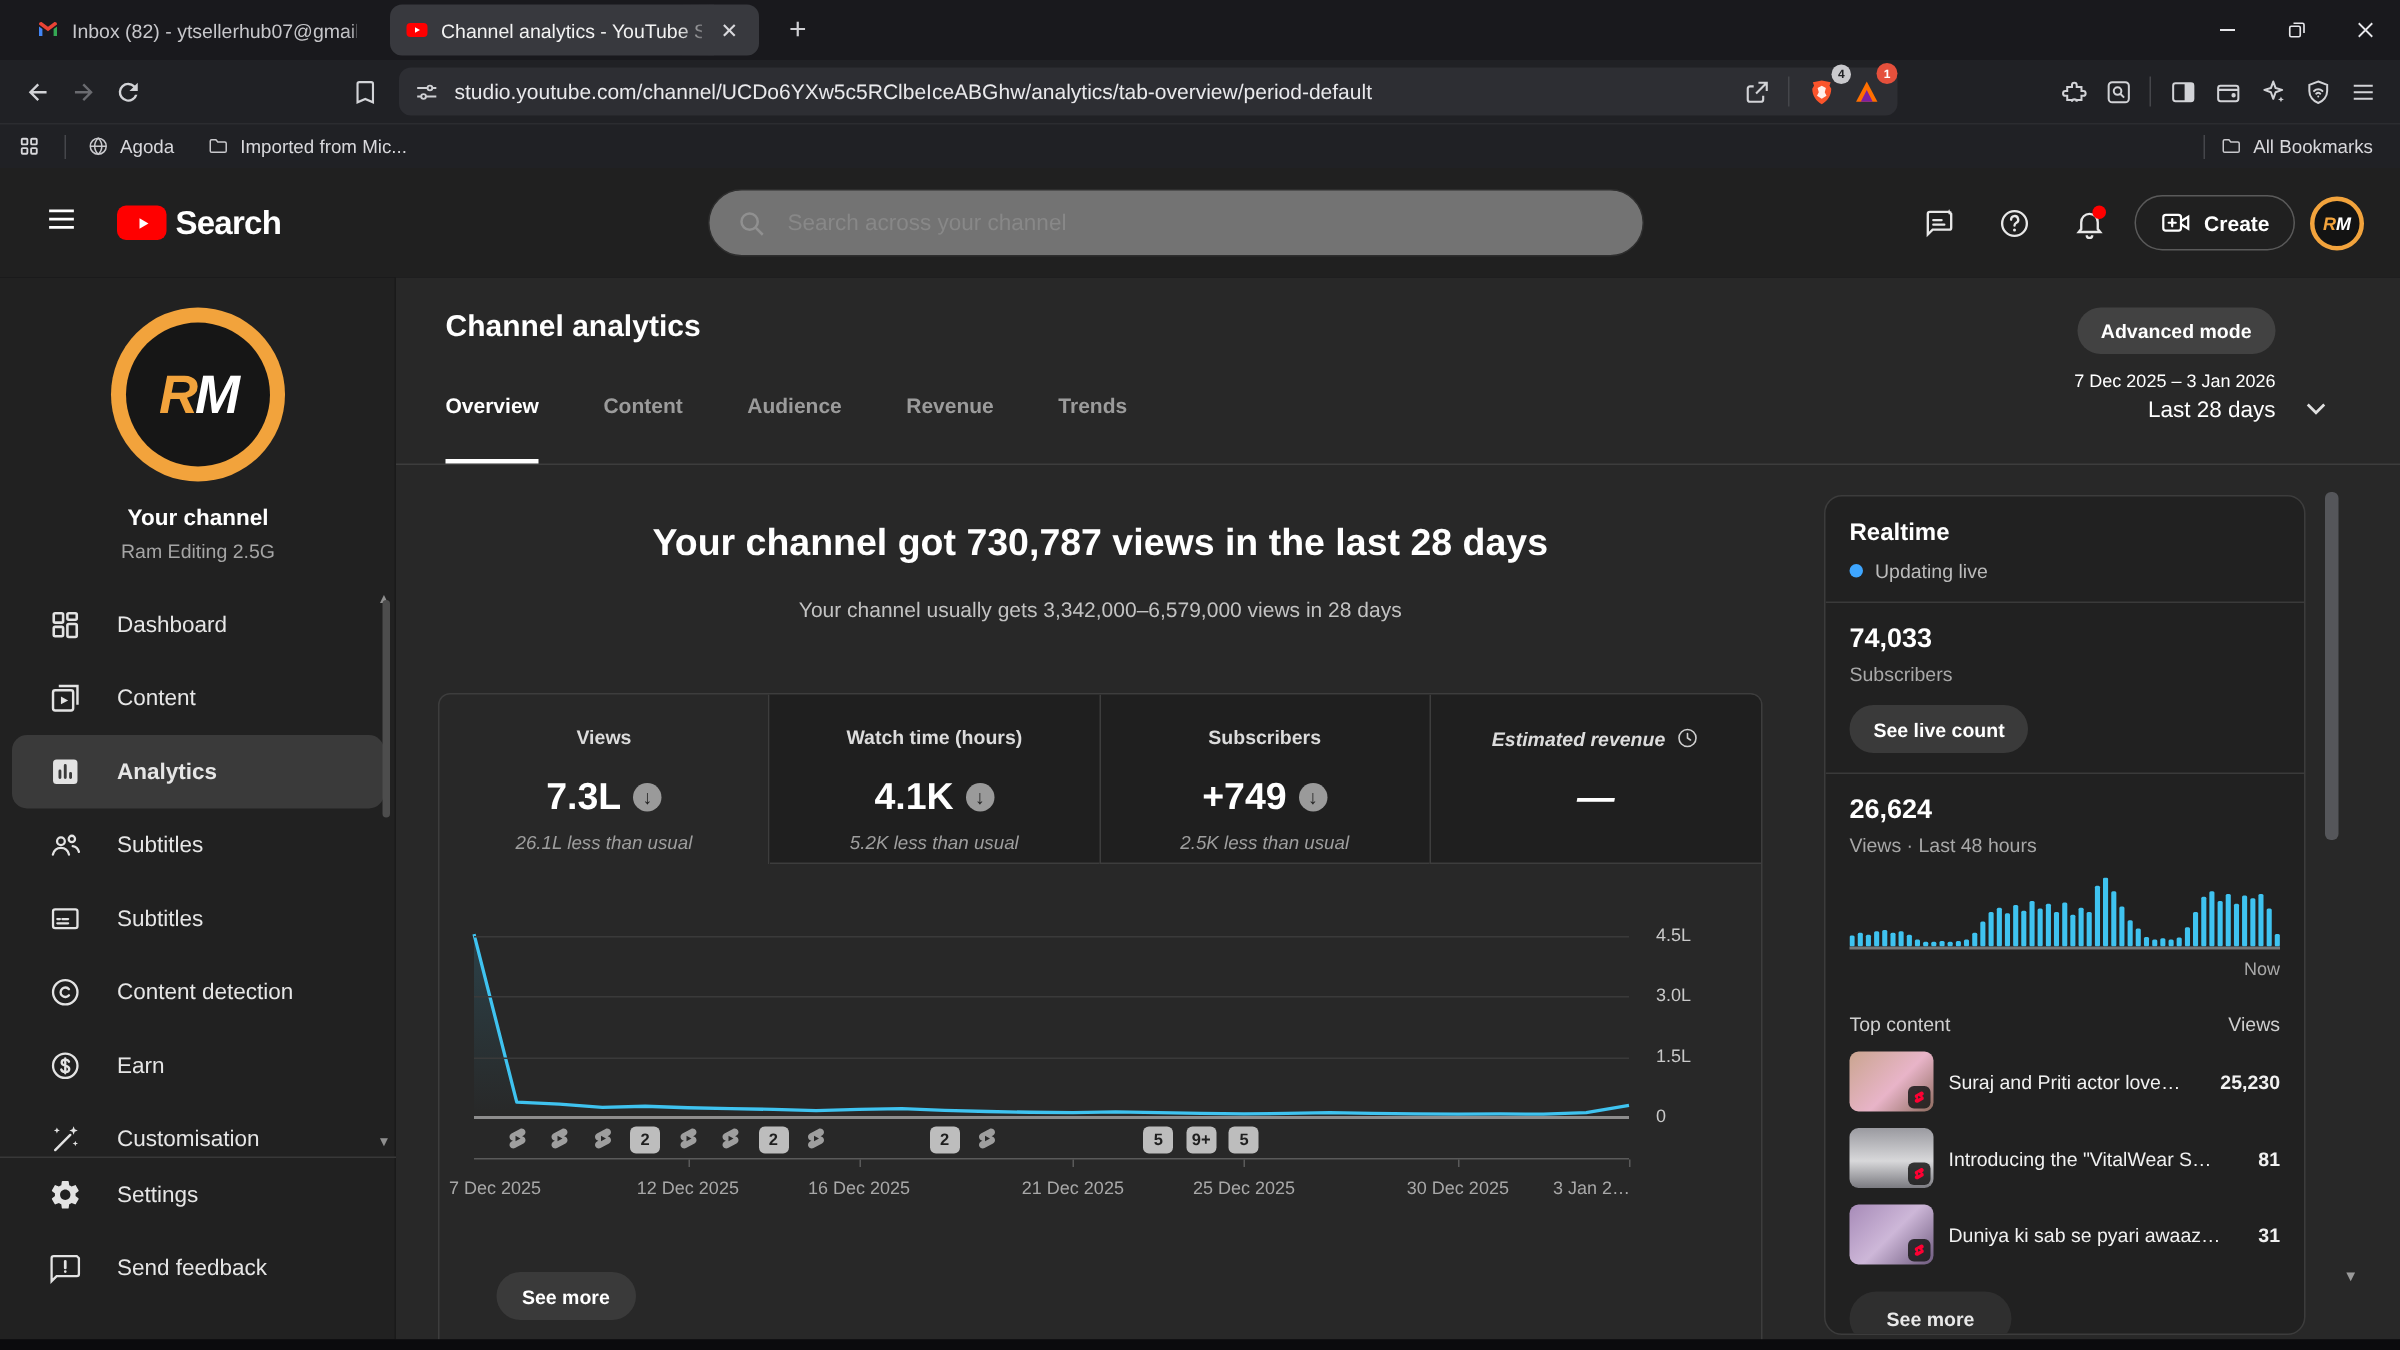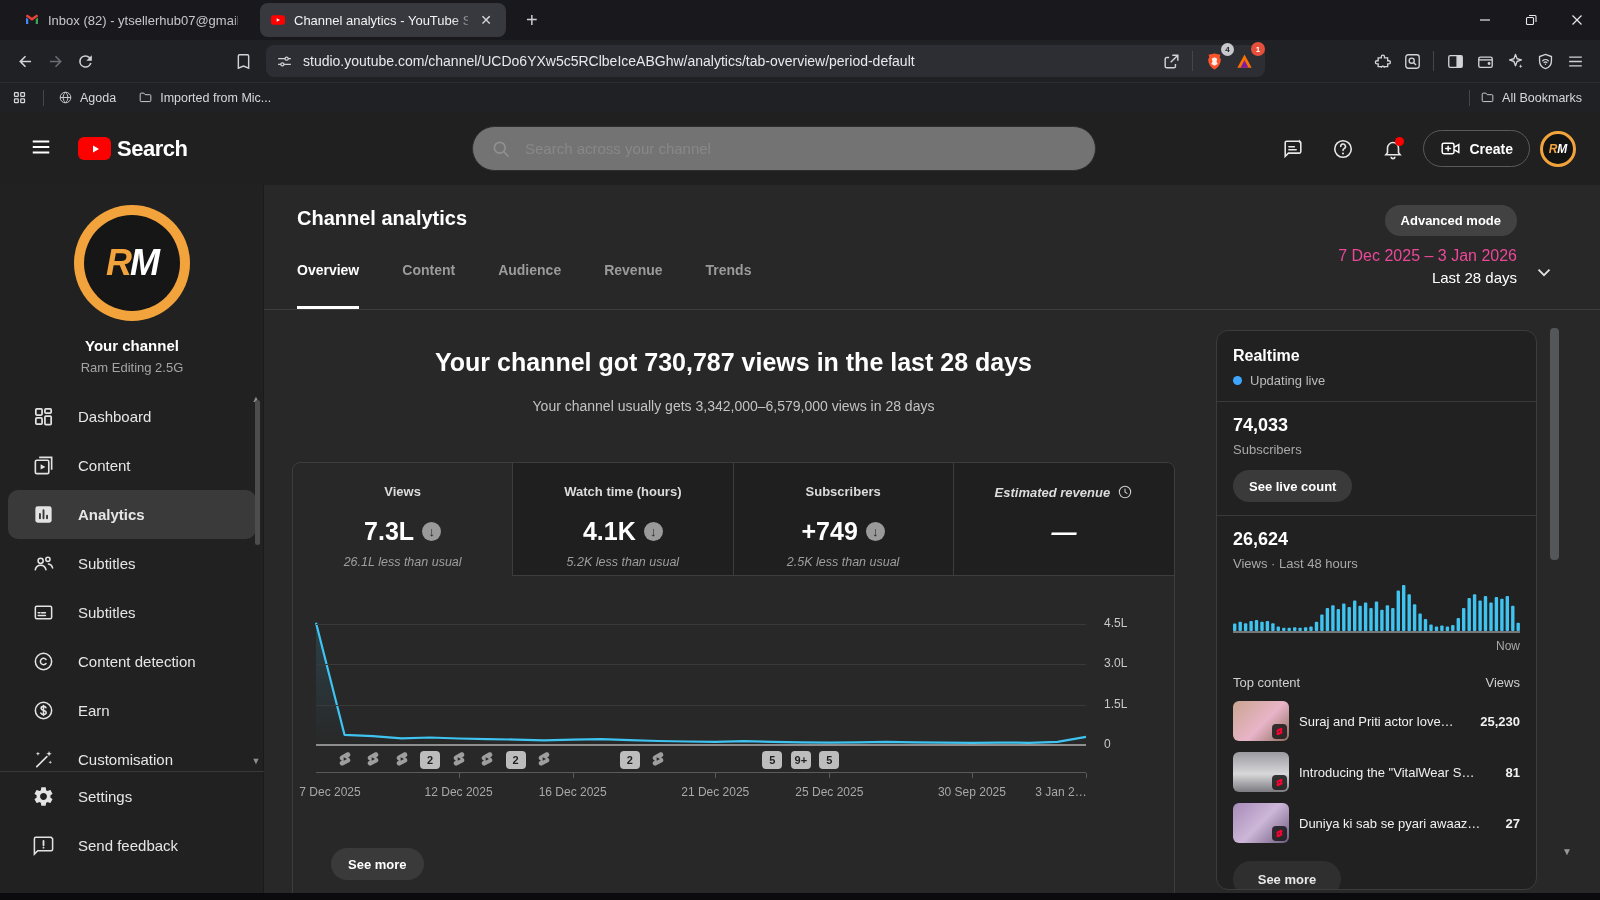--- a/index.html
+++ b/index.html
@@ -77,21 +77,21 @@
   
   #content { position:relative; flex:1; background:#282828; overflow:hidden; }
   #content-header { position:relative; height:125px; border-bottom:1px solid #3d3d3d; }
   #page-title { position:absolute; left:33px; top:22px; color:#fff; font-size:20px; font-weight:bold; }
   #advanced-btn { position:absolute; right:83px; top:20px; height:31px; padding:0 16px; background:#424242; border-radius:16px; color:#fff; font-size:13px; font-weight:bold; display:flex; align-items:center; }
   #page-tabs { position:absolute; left:33px; bottom:0; display:flex; }
   .ptab { margin-right:43px; padding-bottom:31px; color:#9b9b9b; font-size:14px; font-weight:bold; position:relative; }
   .ptab.active { color:#fff; }
   .ptab.active::after { content:""; position:absolute; left:0; right:0; bottom:0; height:3px; background:#fff; }
   #date-block { position:absolute; right:83px; top:62px; text-align:right; }
-  #date-range { color:#ec4899; font-size:16px; }
+  #date-range { color:#ffffff; font-size:12px; }
   #date-period { color:#fff; font-size:15px; margin-top:4px; }
   #date-chevron { position:absolute; right:-38px; top:14px; color:#e0e0e0; }
   #date-chevron svg { width:22px; height:22px; }
 
   #scrollarea { position:relative; height:583px; overflow:hidden; }
   #headline { position:absolute; left:28px; top:38px; width:883px; text-align:center; color:#fff; font-size:25px; font-weight:bold; }
   #subheadline { position:absolute; left:28px; top:88px; width:883px; text-align:center; color:#c3c3c3; font-size:14px; }
 
   #overview-card { position:absolute; left:28px; top:152px; width:883px; height:600px; border:1px solid #3d3d3d; border-radius:8px; overflow:hidden; }
   #metric-row { display:grid; grid-template-columns:1fr 1fr 1fr 1fr; height:113px; }
@@ -606,21 +606,21 @@
                 <span class="xlabel" style="left: 14px;">7 Dec 2025</span>
                 <span class="xtick" style="left: 142.593px;"></span>
                 <span class="xlabel" style="left: 142.593px;">12 Dec 2025</span>
                 <span class="xtick" style="left: 256.667px;"></span>
                 <span class="xlabel" style="left: 256.667px;">16 Dec 2025</span>
                 <span class="xtick" style="left: 399.259px;"></span>
                 <span class="xlabel" style="left: 399.259px;">21 Dec 2025</span>
                 <span class="xtick" style="left: 513.333px;"></span>
                 <span class="xlabel" style="left: 513.333px;">25 Dec 2025</span>
                 <span class="xtick" style="left: 655.926px;"></span>
-                <span class="xlabel" style="left: 655.926px;">30 Sep 2025</span>
+                <span class="xlabel" style="left: 655.926px;">30 Dec 2025</span>
                 <span class="xtick" style="left: 770px;"></span>
                 <span class="xlabel" style="left: 745px;">3 Jan 2…</span>
               </div>
             <div id="chart-seemore">See more</div>
           <div class="ylabel" style="top: 40.0625px;">4.5L</div>
               <div class="ylabel" style="top: 80.375px;">3.0L</div>
               <div class="ylabel" style="top: 120.688px;">1.5L</div>
               <div class="ylabel" style="top: 161px;">0</div>
             </div>
         </div>
@@ -724,21 +724,21 @@
               </div>
               <div class="rt-row">
                 <span class="rt-thumb thumb-2">
                   <span class="shorts-badge">
                     <svg viewBox="0 0 24 24">
                       <path d="M17.77 10.32l-1.2-.5 1.43-.77c1.84-.96 2.53-3.23 1.56-5.06-.96-1.84-3.23-2.53-5.07-1.56L6 6.94c-1.29.68-2.07 2.04-2 3.49.07 1.42.93 2.67 2.22 3.25l1.2.5-1.42.75c-1.83.97-2.53 3.24-1.56 5.07.97 1.83 3.24 2.53 5.07 1.56l8.5-4.5c1.29-.68 2.06-2.04 1.99-3.49-.07-1.42-.94-2.68-2.23-3.25zM10 14.65v-5.3L15 12l-5 2.65z" fill="#f03"></path>
                     </svg>
                   </span>
                 </span>
                 <span class="rt-row-title">Duniya ki sab se pyari awaaz…</span>
-                <span class="rt-row-views">27</span>
+                <span class="rt-row-views">31</span>
               </div>
             </div>
           <span id="rt-seemore">See more</span>
         </aside>
 
         <span id="scroll-hint">▼</span>
       </div>
     </main>
   </div>
 

